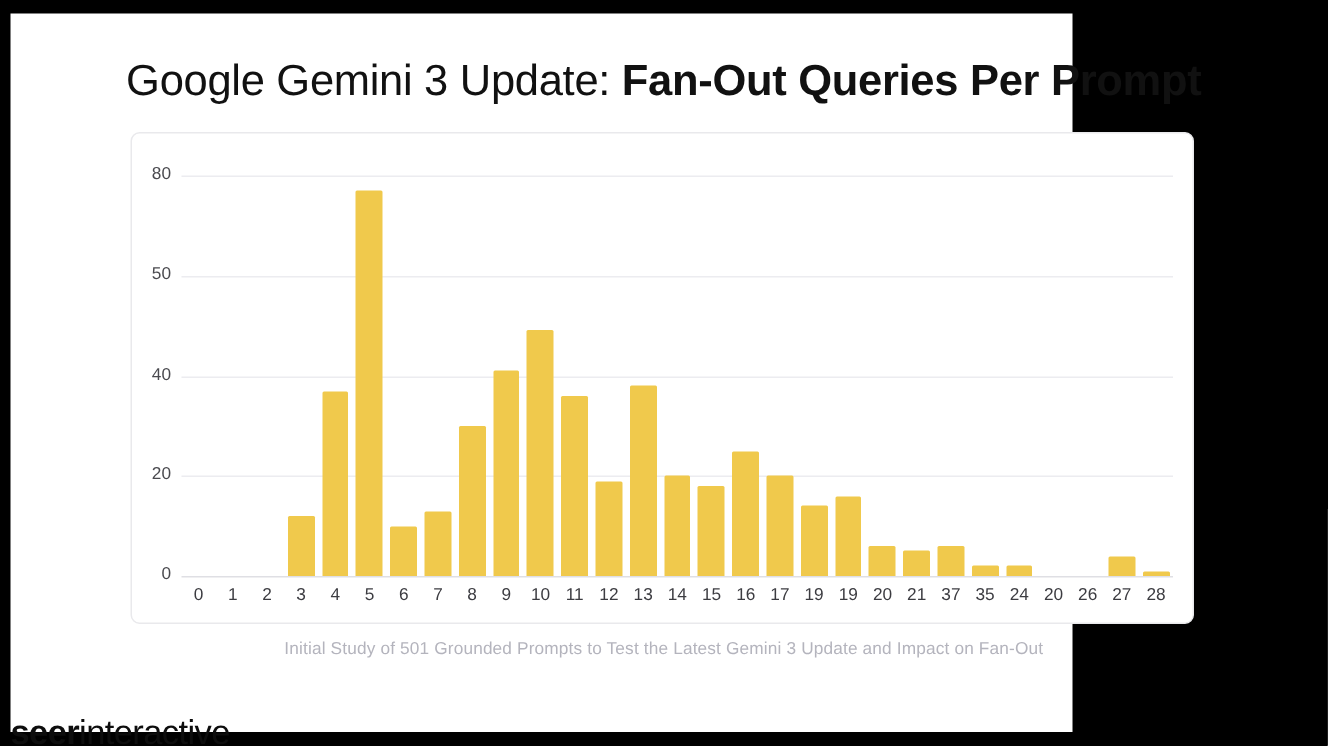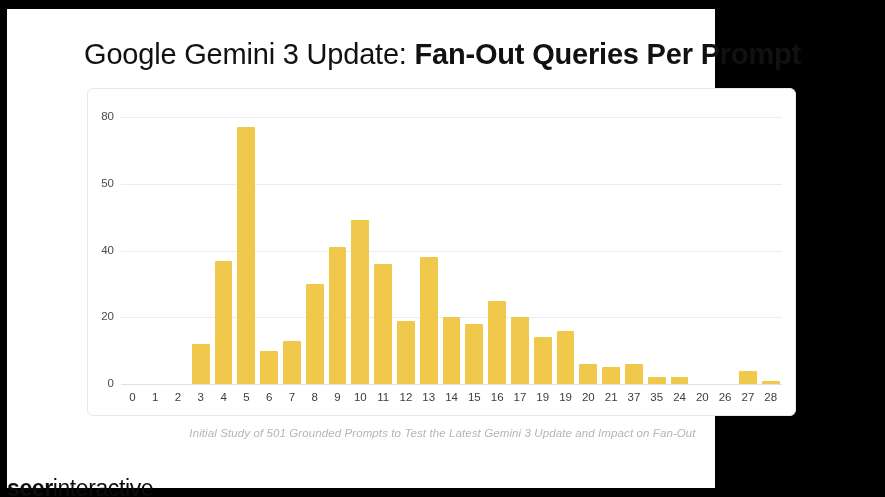--- a/index.html
+++ b/index.html
@@ -138,21 +138,20 @@
   
   .chart-caption {
     position: absolute;
     left: 0;
     top: 418px;
     width: 871px;
     text-align: center;
     font-size: 11.5px;
     color: #b4b4bd;
     letter-spacing: 0.1px;
-    font-style: italic;
   }
 
   
   .brand-logo {
     position: absolute;
     left: 0;
     top: 446px;
     width: 871px;
     text-align: left;
     font-size: 23px;

